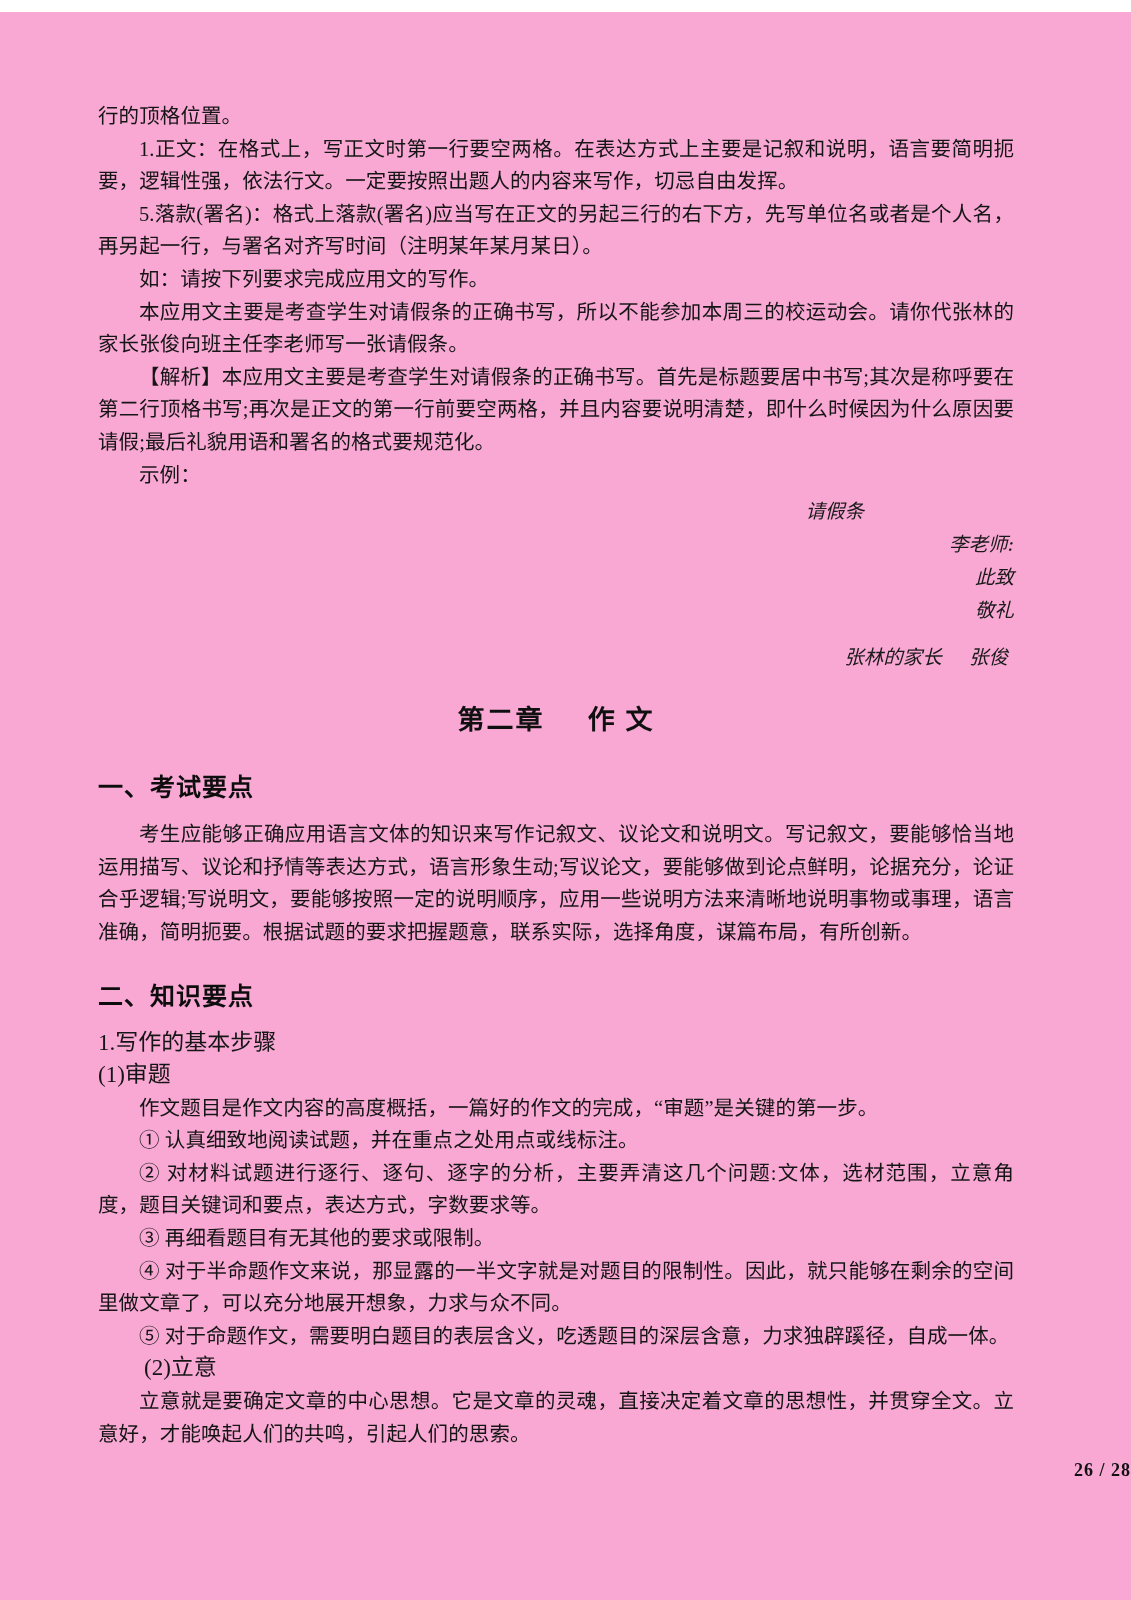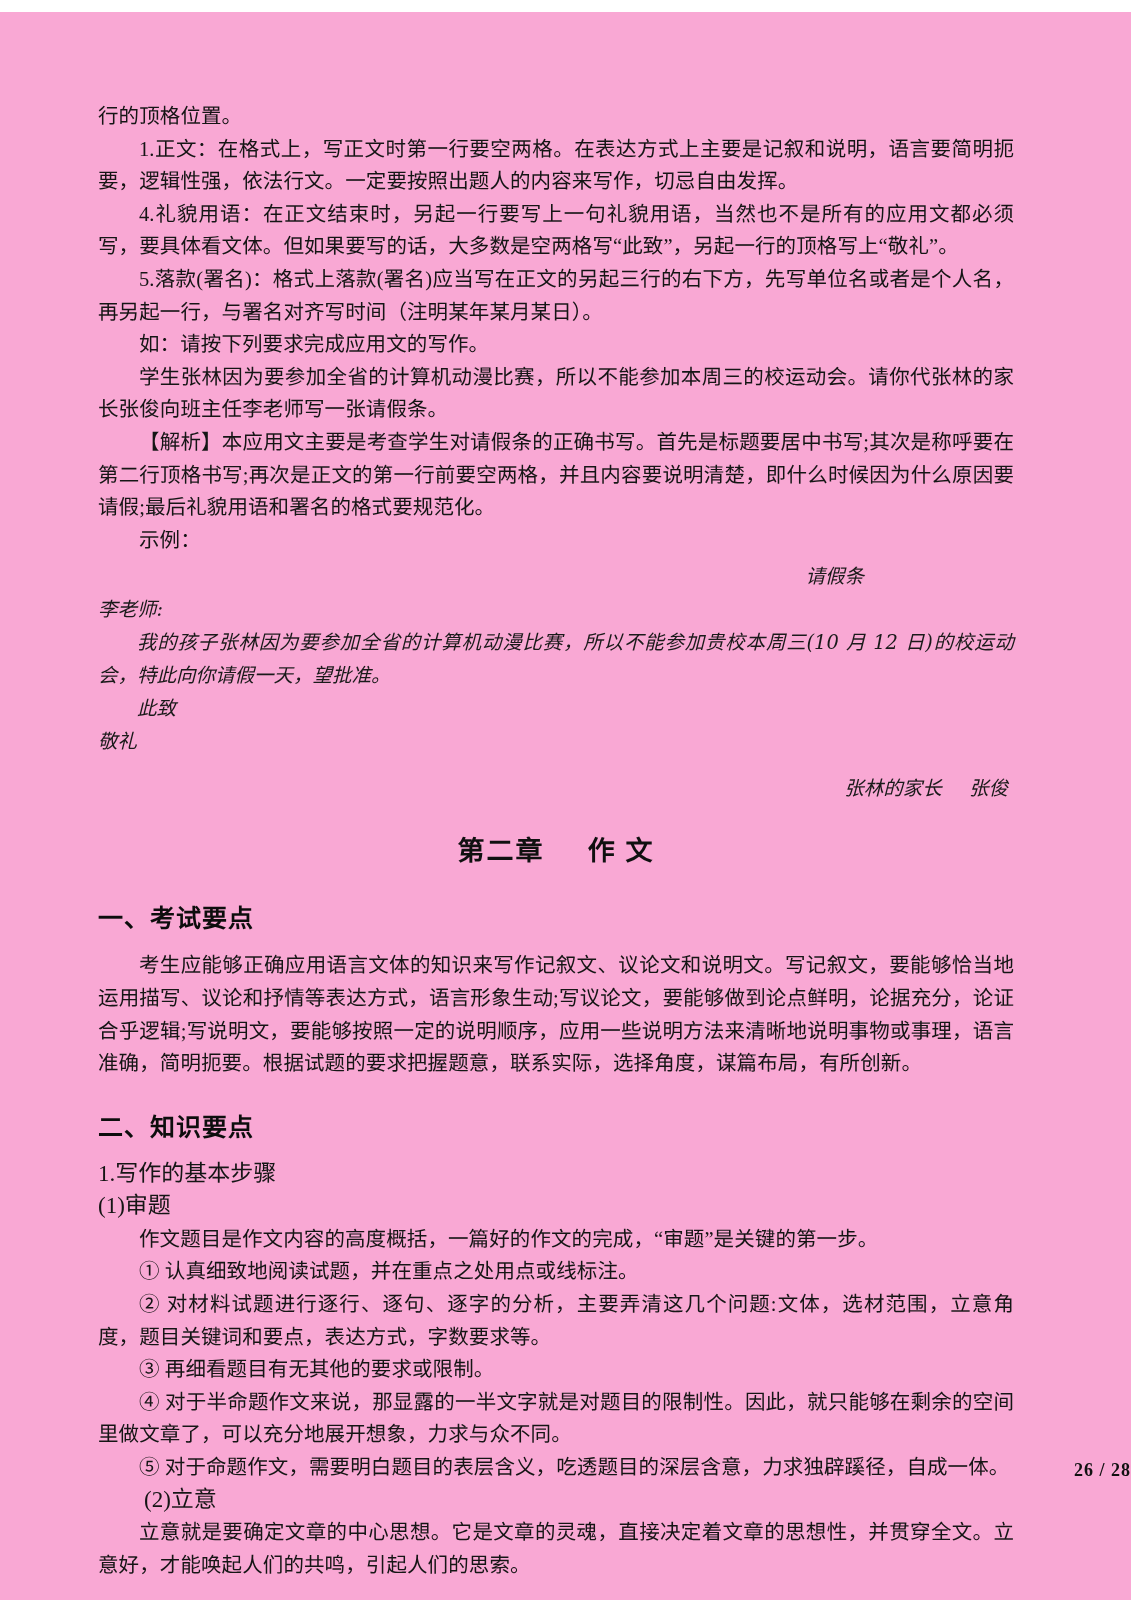--- a/index.html
+++ b/index.html
@@ -72,20 +72,21 @@
     margin: 0;
     text-indent: 0;
   }
   
   .kai {
     font-family: "DejaVu Serif", "Liberation Serif", serif;
     font-size: 19.5px;
     line-height: 33px;
     color: #1a1a1a;
     font-style: italic;
+    text-align: right;
   }
   .note-block { margin-top: 4px; }
   .note-title {
     text-align: right;
     margin: 0;
     padding-right: 150px;
   }
   .note-line { margin: 0; }
   .note-line.ind2 { text-indent: 2em; }
   .note-body {
@@ -120,39 +121,37 @@
 <body>
 
 <div class="page">
 
   <div class="content">
 
     <p class="body-text p noindent">行的顶格位置。</p>
 
     <p class="body-text p indent2">1.正文：在格式上，写正文时第一行要空两格。在表达方式上主要是记叙和说明，语言要简明扼要，逻辑性强，依法行文。一定要按照出题人的内容来写作，切忌自由发挥。</p>
 
-    <p class="body-text p indent2">4.礼貌用语：在正文结束时，另起一行要写上一句礼貌用语，当然也不是所有的应用文都必须写，要具体看文体。但如果要写的话，大多数是空两格写“此致”，另起一行的顶格写上“敬礼”。</p>
 
     <p class="body-text p indent2">5.落款(署名)：格式上落款(署名)应当写在正文的另起三行的右下方，先写单位名或者是个人名，再另起一行，与署名对齐写时间（注明某年某月某日）。</p>
 
     <p class="body-text p indent2">如：请按下列要求完成应用文的写作。</p>
 
-    <p class="body-text p indent2">学生张林因为要参加全省的计算机动漫比赛，所以不能参加本周三的校运动会。请你代张林的家长张俊向班主任李老师写一张请假条。</p>
+    <p class="body-text p indent2">本应用文主要是考查学生对请假条的正确书写，所以不能参加本周三的校运动会。请你代张林的家长张俊向班主任李老师写一张请假条。</p>
 
     <p class="body-text p indent2">【解析】本应用文主要是考查学生对请假条的正确书写。首先是标题要居中书写;其次是称呼要在第二行顶格书写;再次是正文的第一行前要空两格，并且内容要说明清楚，即什么时候因为什么原因要请假;最后礼貌用语和署名的格式要规范化。</p>
 
     <p class="body-text p indent2">示例：</p>
 
     <div class="note-block">
 
       <p class="kai note-title">请假条</p>
 
       <p class="kai note-line">李老师:</p>
 
-      <p class="kai note-body">我的孩子张林因为要参加全省的计算机动漫比赛，所以不能参加贵校本周三(10 月 12 日)的校运动会，特此向你请假一天，望批准。</p>
 
       <p class="kai note-line ind2">此致</p>
 
       <p class="kai note-line">敬礼</p>
 
       <p class="kai note-sign note-sign-gap">
         <span>张林的家长</span><span class="sign-sep"></span><span>张俊</span>
       </p>
 
 

